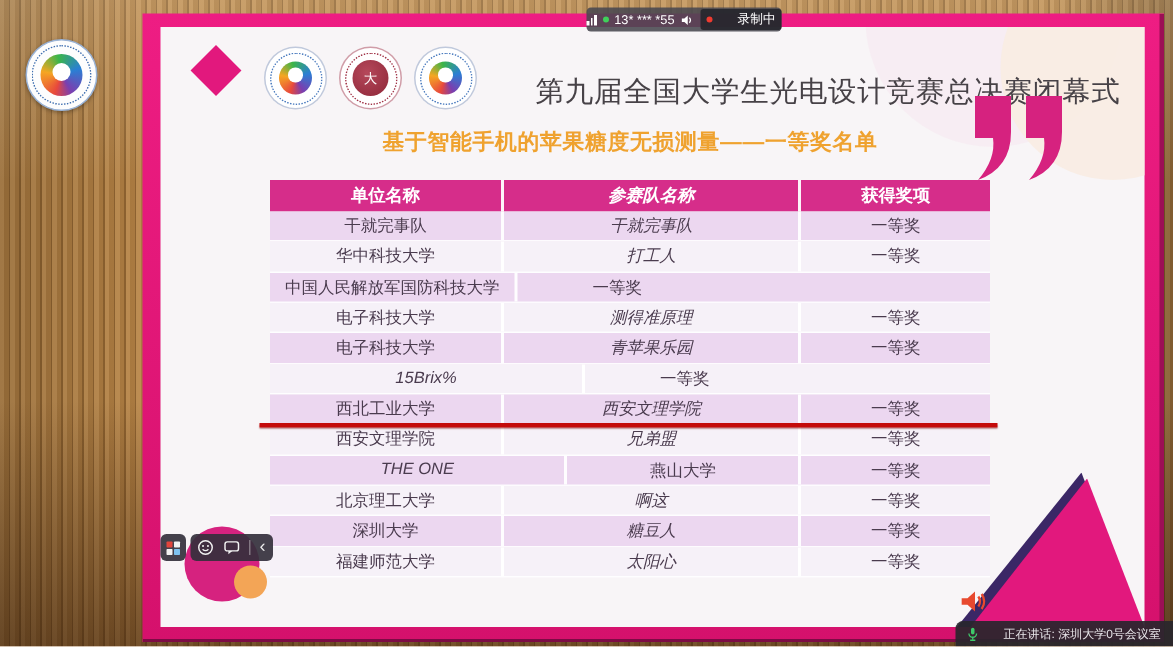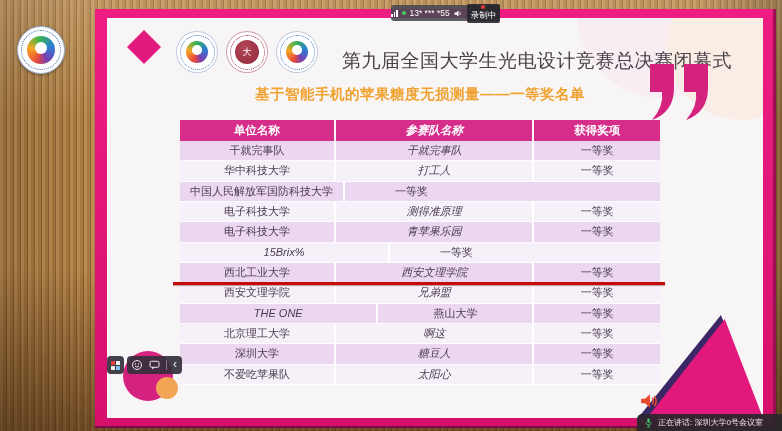--- a/index.html
+++ b/index.html
@@ -40,21 +40,21 @@
   .diamond{position:absolute;left:25px;top:17px;width:24px;height:24px;background:var(--accent);transform:rotate(45deg);}
   .logo{position:absolute;top:14px;width:40px;height:40px;border-radius:50%;background:#fff;box-shadow:0 0 0 1px rgba(90,120,170,.35);}
   .logo .ring{position:absolute;inset:2.5px;border-radius:50%;border:1.5px dotted #4a7bbf;}
   .logo .swirl{width:22px;height:22px;}
   .logo-a{left:70px;} .logo-c{left:170px;}
   .logo-b{left:120px;box-shadow:0 0 0 1px rgba(160,50,70,.45);}
   .logo-b .ring{border-color:#a03246;}
   .logo-b .seal{position:absolute;left:50%;top:50%;transform:translate(-50%,-50%);width:24px;height:24px;border-radius:50%;
     background:radial-gradient(circle at 40% 35%,#b5485a,#8e2738);color:#fff;font-size:9px;display:flex;align-items:center;justify-content:center;}
   .slide-title{position:absolute;left:235px;top:30px;width:420px;font-family:"Liberation Serif","DejaVu Serif",serif;
-    font-size:19px;color:#474247;letter-spacing:.5px;white-space:nowrap;}
+    font-size:19px;color:#474247;letter-spacing:.5px;white-space:nowrap;text-align:center;}
   .subtitle{position:absolute;left:73px;top:67px;width:480px;text-align:center;font-size:14.5px;font-weight:bold;
     color:var(--orange);letter-spacing:.5px;white-space:nowrap;}
   .quote{position:absolute;left:541px;top:46px;}
 
   
   .table{position:absolute;left:73px;top:102px;width:480px;}
   .thead{display:flex;height:21px;background:var(--hdr);}
   .thead .cell{color:#fff;font-weight:bold;font-size:11.5px;}
   .cell{display:flex;align-items:center;justify-content:center;box-sizing:border-box;}
   .c-unit{width:165px;} .c-team{width:210px;font-style:italic;} .c-award{width:133px;}
@@ -72,38 +72,38 @@
     clip-path:polygon(67% 0,0 100%,100% 100%);}
 
   
   .status{position:absolute;left:391px;top:5px;height:16px;display:flex;align-items:center;gap:4px;
     background:rgba(72,72,80,.88);border-radius:3px;padding:0 0;z-index:20;color:#fff;font-size:8.5px;white-space:nowrap;}
   .sigbars{display:flex;align-items:flex-end;gap:1px;}
   .sigbars i{display:block;width:1.5px;background:#fff;}
   .sigbars i:nth-child(1){height:3px;} .sigbars i:nth-child(2){height:5px;} .sigbars i:nth-child(3){height:7px;}
   .dot{width:4px;height:4px;border-radius:50%;}
   .dot.green{background:#3fd05a;} .dot.red{background:#ee3b30;}
-  .rec-seg{display:flex;align-items:center;gap:1px;background:rgba(38,38,44,.9);border-radius:2px;padding:1px 4px;flex-direction:column;}
+  .rec-seg{display:flex;align-items:center;gap:17px;background:rgba(38,38,44,.9);border-radius:2px;padding:1px 4px;}
 
   
   .toolbar{position:absolute;left:107px;top:356px;display:flex;align-items:center;gap:3px;z-index:20;}
   .tb-btn{height:18px;display:flex;align-items:center;background:rgba(52,48,60,.92);border-radius:4px;padding:0 4px;gap:5px;}
   .gridicon{display:grid;grid-template-columns:4px 4px;grid-template-rows:4px 4px;gap:1px;}
   .gridicon i{display:block;border-radius:.5px;}
   .gridicon i:nth-child(1){background:#e2443c;} .gridicon i:nth-child(2){background:#f2f2f2;}
   .gridicon i:nth-child(3){background:#f2f2f2;} .gridicon i:nth-child(4){background:#7ec3f0;}
   .tb-div{width:1px;height:10px;background:rgba(255,255,255,.35);}
   .chev{color:#eee;font-size:12px;line-height:1;padding:0 1px 2px 1px;}
 
   
   .spk-red{position:absolute;left:640px;top:391px;z-index:18;}
 
   
   .speakbar{position:absolute;left:637px;top:414px;width:145px;height:17px;background:rgba(40,38,45,.92);
-    border-radius:5px 0 0 0;display:flex;align-items:center;gap:4px;padding:0 0 0 6px;box-sizing:border-box;z-index:20;}
+    border-radius:5px 0 0 0;display:flex;align-items:center;gap:15px;padding:0 0 0 6px;box-sizing:border-box;z-index:20;}
   .speakbar span{color:#e8e6ea;font-size:8px;white-space:nowrap;}
 </style>
 </head>
 <body>
 
 <div class="stage">
 
   <div class="wall"></div>
 
   <div class="wall-logo">
@@ -204,21 +204,21 @@
     <div class="cell c-award">一等奖</div>
   </div>
 
   <div class="trow odd">
     <div class="cell c-unit">深圳大学</div>
     <div class="cell c-team">糖豆人</div>
     <div class="cell c-award">一等奖</div>
   </div>
 
   <div class="trow even">
-    <div class="cell c-unit">不爱吃苹果队</div>
+    <div class="cell c-unit">福建师范大学</div>
     <div class="cell c-team">太阳心</div>
     <div class="cell c-award">一等奖</div>
   </div>
 </div>
       </div>
 
       <div class="redline"></div>
 
       <div class="bl-circle"></div>
       <div class="bl-orange"></div>

